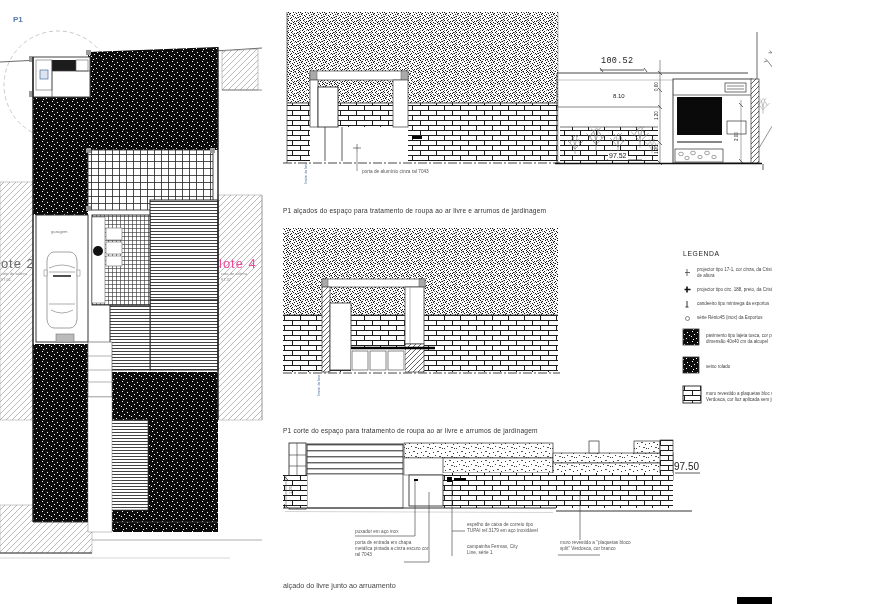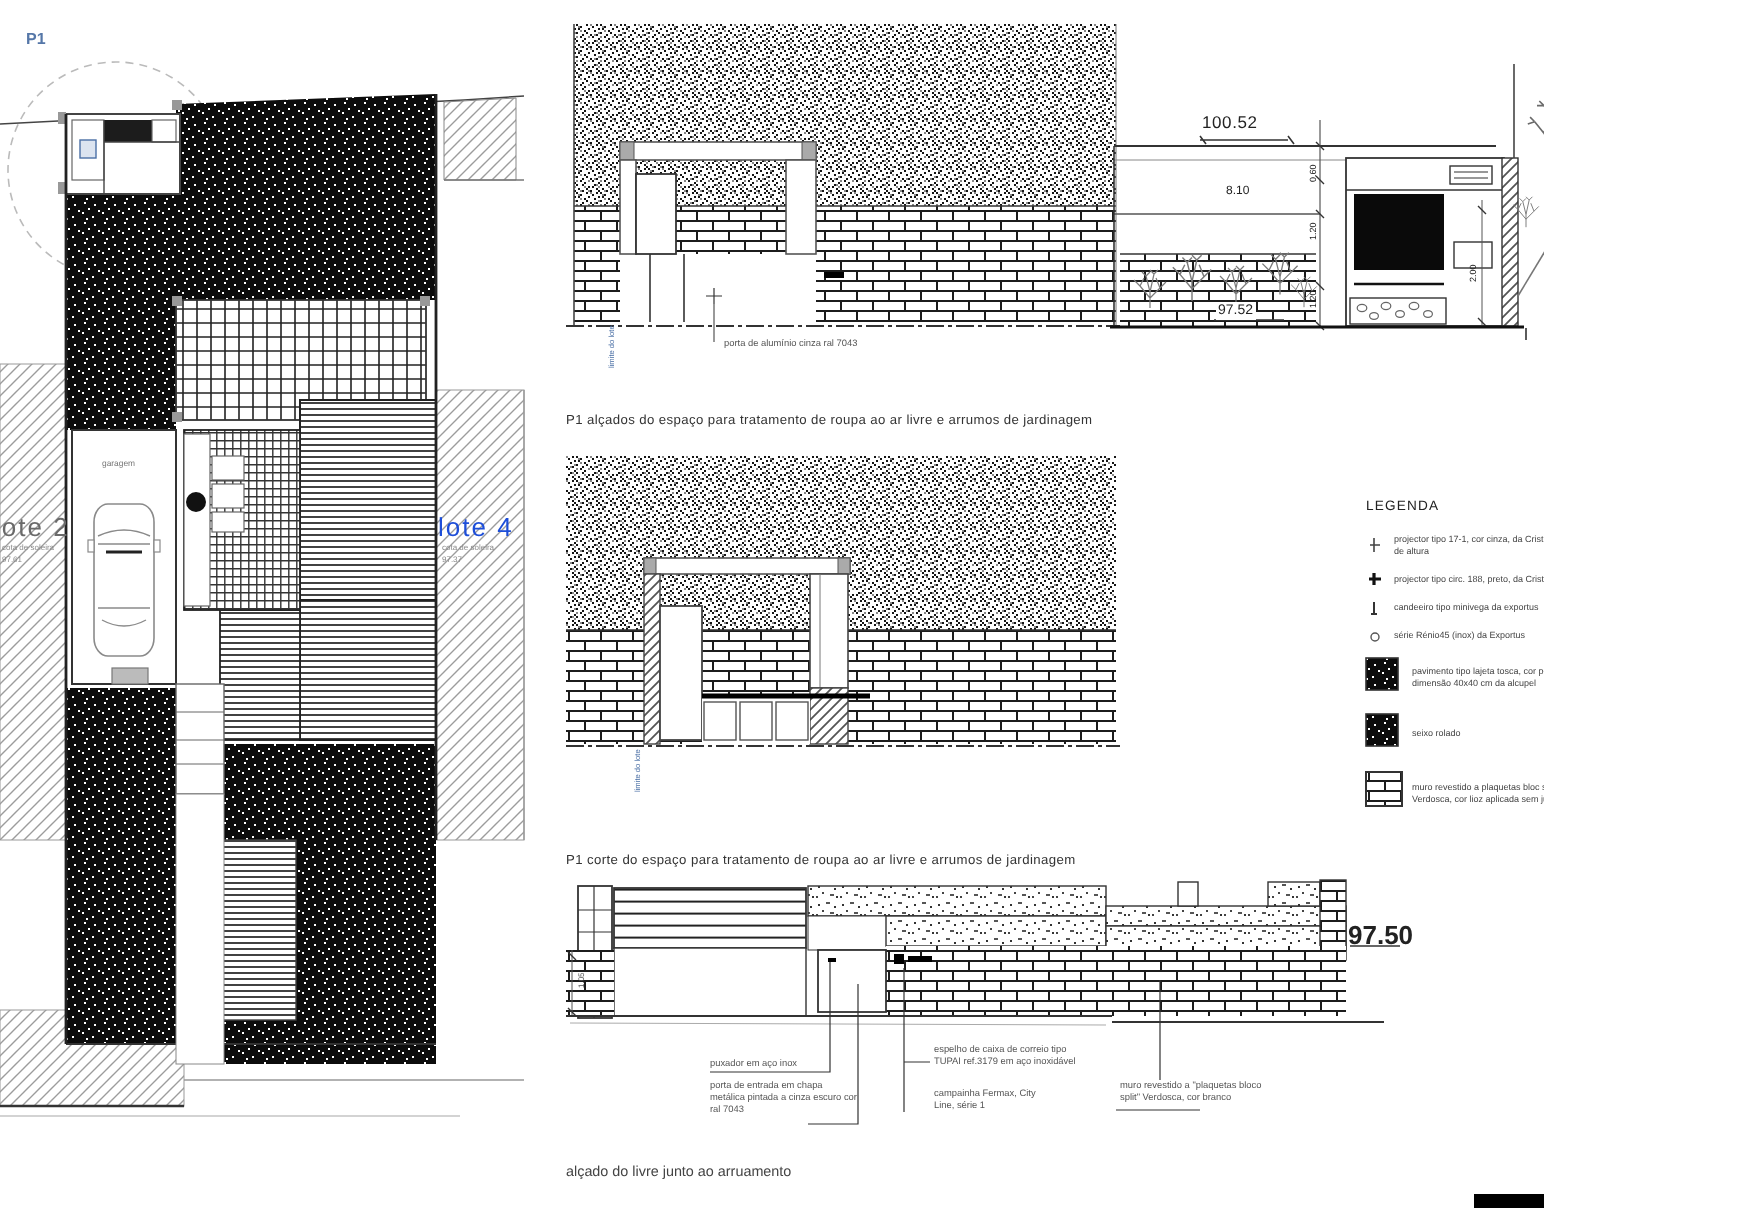--- a/index.html
+++ b/index.html
@@ -334,52 +334,52 @@
     <path d="M580,490 V540 M558,555 h42" stroke="#333" stroke-width="0.6" fill="none"></path>
   </g>
 </svg>
 
   <div class="lbl nowrap" style="left:13px;top:15px;font-size:8px;font-weight:600;color:#5577a8;">P1</div>
 
   <div class="lbl nowrap" style="left:-3px;top:256px;font-size:13px;color:#6a6a6a;letter-spacing:1px;">lote 2</div>
   <div class="lbl nowrap" style="left:1px;top:271px;font-size:4px;color:#888;">cota de soleira</div>
   <div class="lbl nowrap" style="left:1px;top:276.5px;font-size:4px;color:#888;">97.61</div>
 
-  <div class="lbl nowrap" style="left:219px;top:256px;font-size:13px;color:#1d4ed8;letter-spacing:1px;">lote 4</div>
+  <div class="lbl nowrap" style="left:219px;top:256px;font-size:13px;color:#ec4899;letter-spacing:1px;">lote 4</div>
   <div class="lbl nowrap" style="left:221px;top:271px;font-size:4px;color:#888;">cota de soleira</div>
   <div class="lbl nowrap" style="left:221px;top:276.5px;font-size:4px;color:#888;">97.37</div>
 
   <div class="lbl nowrap" style="left:51px;top:229px;font-size:4.2px;color:#777;">garagem</div>
 
   <div class="lbl caption nowrap" style="left:283px;top:207px;">P1 alçados do espaço para tratamento de roupa ao ar livre e arrumos de jardinagem</div>
   <div class="lbl caption nowrap" style="left:283px;top:427px;">P1 corte do espaço para tratamento de roupa ao ar livre e arrumos de jardinagem</div>
   <div class="lbl nowrap" style="left:283px;top:581px;font-size:7.2px;color:#444;">alçado do livre junto ao arruamento</div>
 
   <div class="lbl tiny nowrap" style="left:362px;top:169px;">porta de alumínio cinza ral 7043</div>
   <div class="lbl vtext" style="left:304px;top:184px;font-size:3.8px;color:#4a6fa5;">limite do lote</div>
   <div class="lbl vtext" style="left:317px;top:396px;font-size:3.8px;color:#4a6fa5;">limite do lote</div>
 
-  <div class="lbl dim nowrap" style="left:601px;top:56px;font-size:8.5px;letter-spacing:.3px;">100.52</div>
+  <div class="lbl dim nowrap" style="left:601px;top:56px;font-size:8.5px;letter-spacing:.3px;font-family:Liberation Mono, monospace;">100.52</div>
   <div class="lbl dim nowrap whitebg" style="left:612px;top:93px;font-size:6px;">8.10</div>
   <div class="lbl vtext dim" style="left:654px;top:91px;font-size:4.5px;">0.60</div>
   <div class="lbl vtext dim" style="left:654px;top:120px;font-size:4.5px;">1.20</div>
   <div class="lbl vtext dim" style="left:654px;top:154px;font-size:4.5px;">1.20</div>
   <div class="lbl vtext dim" style="left:734px;top:141px;font-size:4.5px;">2.00</div>
   <div class="lbl dim nowrap whitebg" style="left:608px;top:151px;font-size:7px;">97.52</div>
 
   <div class="lbl nowrap" style="left:683px;top:250px;font-size:6.8px;color:#222;letter-spacing:.6px;">LEGENDA</div>
   <div class="lbl legtxt" style="left:697px;top:267px;width:120px;">projector tipo 17-1, cor cinza, da Cristher, colocado a 2.50m de altura</div>
   <div class="lbl legtxt" style="left:697px;top:287px;width:160px;">projector tipo circ. 188, preto, da Cristher</div>
   <div class="lbl legtxt" style="left:697px;top:301px;width:160px;">candeeiro tipo minivega da exportus</div>
   <div class="lbl legtxt" style="left:697px;top:315px;width:160px;">série Rénio45 (inox) da Exportus</div>
   <div class="lbl legtxt" style="left:706px;top:333px;width:100px;">pavimento tipo lajeta tosca, cor pedra lioz, dimensão 40x40 cm da alcupel</div>
   <div class="lbl legtxt" style="left:706px;top:364px;width:100px;">seixo rolado</div>
   <div class="lbl legtxt" style="left:706px;top:391px;width:100px;">muro revestido a plaquetas bloc split tipo Verdosca, cor lioz aplicada sem juntas</div>
 
-  <div class="lbl dim nowrap" style="left:674px;top:460px;font-size:13px;font-weight:bold;">97.50</div>
+  <div class="lbl dim nowrap" style="left:674px;top:460px;font-size:10px;">97.50</div>
   <div class="lbl vtext" style="left:288px;top:494px;font-size:4px;color:#555;">1.05</div>
 
   <div class="lbl tiny nowrap" style="left:355px;top:529px;">puxador em aço inox</div>
   <div class="lbl tiny" style="left:355px;top:540px;width:74px;">porta de entrada em chapa metálica pintada a cinza escuro cor ral 7043</div>
   <div class="lbl tiny" style="left:467px;top:522px;width:72px;">espelho de caixa de correio tipo TUPAI ref.3179 em aço inoxidável</div>
   <div class="lbl tiny" style="left:467px;top:544px;width:58px;">campainha Fermax, City Line, série 1</div>
   <div class="lbl tiny" style="left:560px;top:540px;width:72px;">muro revestido a "plaquetas bloco split" Verdosca, cor branco</div>
 
   <div style="position:absolute;left:737px;top:597px;width:136px;height:7px;background:#000;"></div>
 </div>

